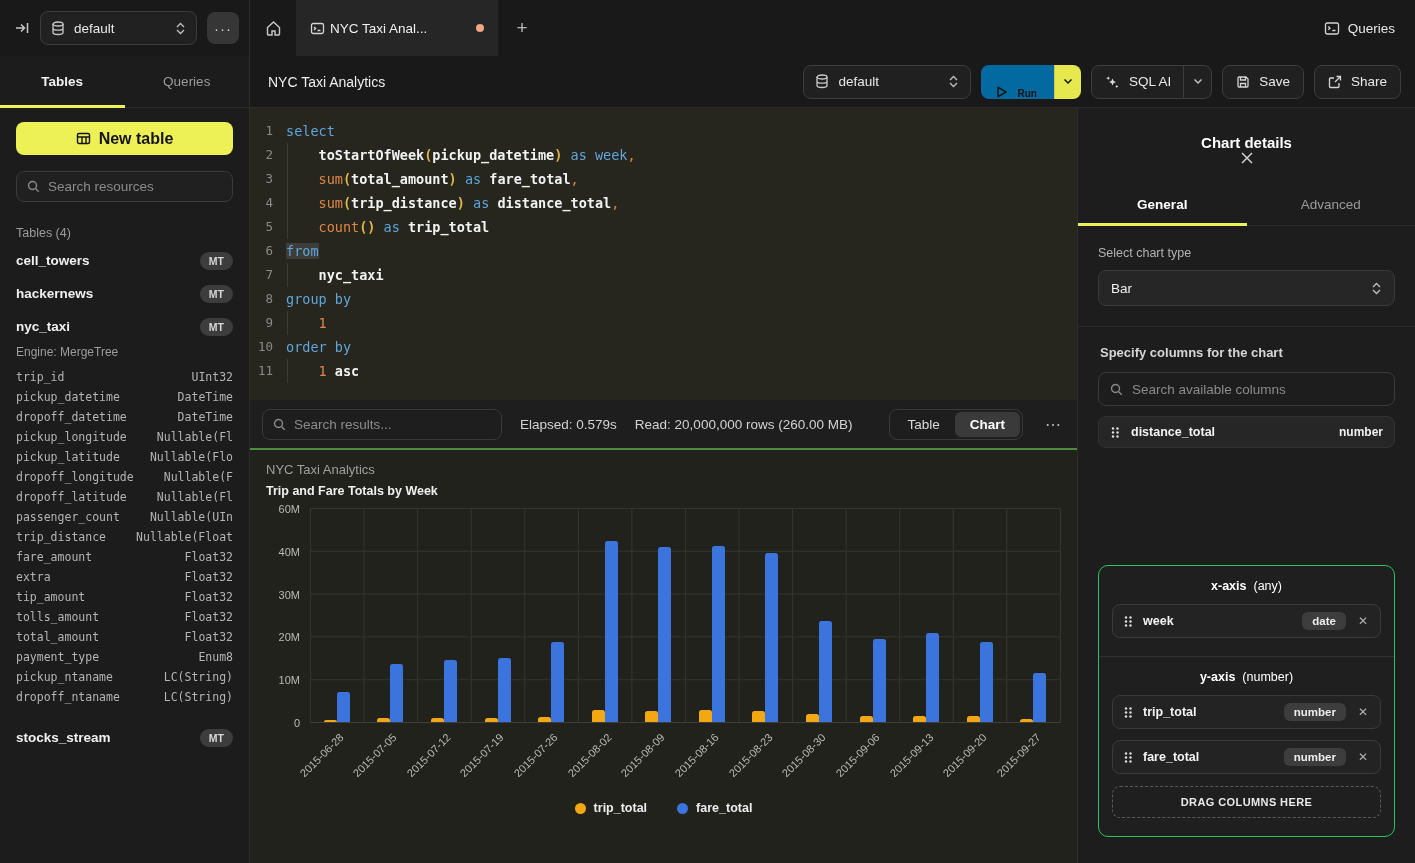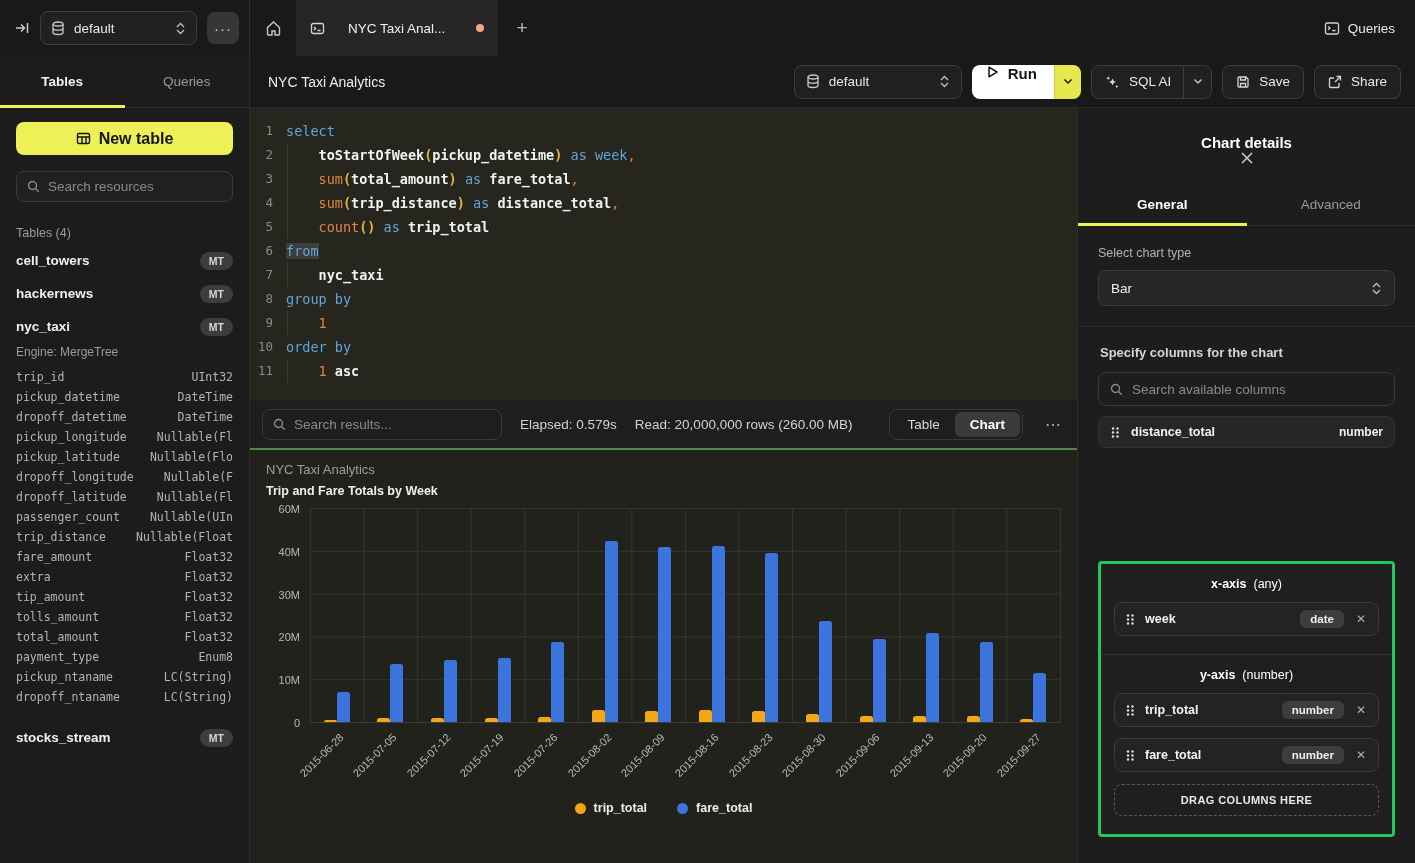--- a/index.html
+++ b/index.html
@@ -32,33 +32,33 @@
   .tbl-name { font-weight:bold; font-size:13.5px; color:#f0f0f0; }
   .mt-badge { background:#3d3d3d; color:#d6d6d6; font-size:10.5px; font-weight:bold; padding:3px 9px; border-radius:999px; }
   .engine-line { font-size:12px; color:#9c9c9c; margin:2px 0 8px; }
   .col-row { display:flex; justify-content:space-between; height:20px; align-items:center; font-family:"DejaVu Sans Mono", monospace; font-size:11.5px; color:#b4b4b4; }
   .cols-wrap { margin-bottom:14px; }
 
   
   .main { flex:1; display:flex; flex-direction:column; min-width:0; }
   .tabstrip { height:56px; flex:none; display:flex; align-items:stretch; background:#191919; }
   .home-btn { width:46px; display:flex; align-items:center; justify-content:center; background:none; border:none; cursor:pointer; }
-  .editor-tab { width:202px; background:#262626; display:flex; align-items:center; gap:23px; padding:0 14px; cursor:pointer; }
+  .editor-tab { width:202px; background:#262626; display:flex; align-items:center; gap:5px; padding:0 14px; cursor:pointer; }
   .editor-tab .t-lbl { flex:1; font-size:13.5px; color:#f0f0f0; white-space:nowrap; overflow:hidden; }
   .dirty-dot { width:8px; height:8px; border-radius:50%; background:#f2a584; flex:none; }
   .newtab-btn { width:48px; display:flex; align-items:center; justify-content:center; background:none; border:none; color:#b5b5b5; font-size:19px; cursor:pointer; }
   .tabstrip-rest { flex:1; display:flex; align-items:center; justify-content:flex-end; padding-right:20px; }
   .queries-link { display:flex; align-items:center; gap:8px; background:none; border:none; color:#e8e8e8; font-size:13.5px; cursor:pointer; }
 
   .editor-header { height:52px; flex:none; display:flex; align-items:center; padding:0 14px 0 18px; border-bottom:1px solid #2a2a2a; gap:10px; }
   .eh-title { font-size:14px; color:#ededed; flex:1; }
   .hdr-select { height:34px; width:168px; display:flex; align-items:center; gap:9px; padding:0 11px; background:#202020; border:1px solid #3d3d3d; border-radius:8px; cursor:pointer; color:#e8e8e8; }
   .hdr-select .lbl { flex:1; text-align:left; }
   .run-btn { display:flex; height:34px; border-radius:8px; overflow:hidden; cursor:pointer; }
-  .run-main { display:flex; align-items:flex-start; gap:9px; padding:0 17px 0 14px; background:#ffffff; border:none; font-weight:bold; font-size:15px; color:#141414; cursor:pointer; }
+  .run-main { display:flex; align-items:flex-end; gap:9px; padding:0 17px 0 14px; background:#0369a1; border:none; font-weight:bold; font-size:10px; color:#141414; cursor:pointer; }
   .run-caret { width:27px; background:#e5e94e; border:none; border-left:1px solid rgba(0,0,0,.12); display:flex; align-items:center; justify-content:center; cursor:pointer; }
   .ghost-btn { height:34px; display:flex; align-items:center; gap:9px; padding:0 13px; background:#202020; border:1px solid #3d3d3d; border-radius:8px; color:#e8e8e8; font-size:13.5px; cursor:pointer; }
   .sqlai-btn { padding-right:0; }
   .sqlai-caret { width:28px; align-self:stretch; display:flex; align-items:center; justify-content:center; border-left:1px solid #3d3d3d; margin-left:3px; }
 
   .main-row { flex:1; display:flex; min-height:0; }
   .work-col { width:828px; flex:none; display:flex; flex-direction:column; border-right:1px solid #2d2d2d; min-height:0; }
 
   
   .sql-editor { height:292px; flex:none; background:#26261f; padding-top:11px; font-family:"DejaVu Sans Mono", monospace; font-size:13.5px; overflow:hidden; }
@@ -122,21 +122,21 @@
   .cd-select { margin-top:10px; height:36px; display:flex; align-items:center; justify-content:space-between; padding:0 12px; background:#262626; border:1px solid #3a3a3a; border-radius:8px; color:#f0f0f0; font-size:13.5px; cursor:pointer; }
   .cd-divider { border-top:1px solid #2d2d2d; margin:20px -20px 18px; }
   .cd-label2 { font-size:13px; font-weight:bold; color:#d6d6d6; margin-left:2px; }
   .cd-search { margin-top:12px; height:34px; display:flex; align-items:center; gap:9px; padding:0 11px; border:1px solid #3a3a3a; border-radius:8px; }
   .cd-search input { flex:1; background:none; border:none; outline:none; color:#e8e8e8; font-size:13.5px; font-family:inherit; min-width:0; }
   .cd-search input::placeholder { color:#8a8a8a; }
   .avail-row { margin-top:10px; height:32px; display:flex; align-items:center; gap:11px; padding:0 11px; background:#262626; border:1px solid #333333; border-radius:8px; cursor:grab; }
   .row-name { flex:1; font-size:12.5px; font-weight:bold; color:#f2f2f2; }
   .type-plain { font-size:12px; font-weight:bold; color:#f0f0f0; }
   .cd-flex-spacer { flex:1; }
-  .axes-card { border:3px solid #22c55e; border-radius:4px; background:#1f1f1f; margin-bottom:6px; }
+  .axes-card { border:1px solid #22c55e; border-radius:10px; background:#1f1f1f; margin-bottom:6px; }
   .axis-section { padding:13px 13px 18px; }
   .axis-title { text-align:center; font-size:12.5px; color:#ffffff; }
   .axis-title .t { font-weight:bold; }
   .axis-title .h { margin-left:7px; }
   .axis-row { margin-top:11px; height:34px; display:flex; align-items:center; gap:10px; padding:0 10px; background:#232323; border:1px solid #3a3a3a; border-radius:8px; cursor:grab; }
   .type-badge { background:#3d3d3d; border-radius:6px; padding:3px 10px; font-size:11.5px; font-weight:bold; color:#ededed; }
   .row-x { background:none; border:none; color:#b0b0b0; font-size:12px; cursor:pointer; padding:0 2px; }
   .axis-sep { border-top:1px solid #333333; }
   .drop-zone { margin-top:12px; height:32px; border:1px dashed #5a5a5a; border-radius:8px; display:flex; align-items:center; justify-content:center; font-size:11px; font-weight:bold; letter-spacing:.4px; color:#e8e8e8; }
 </style>

